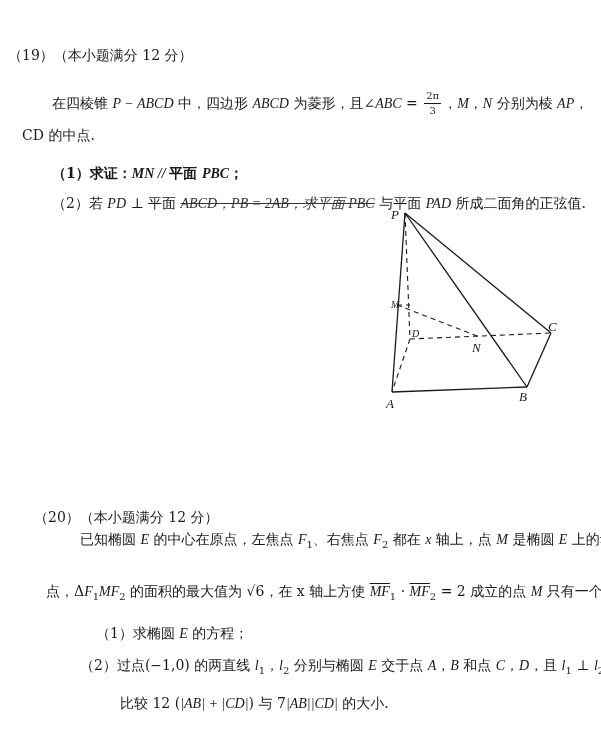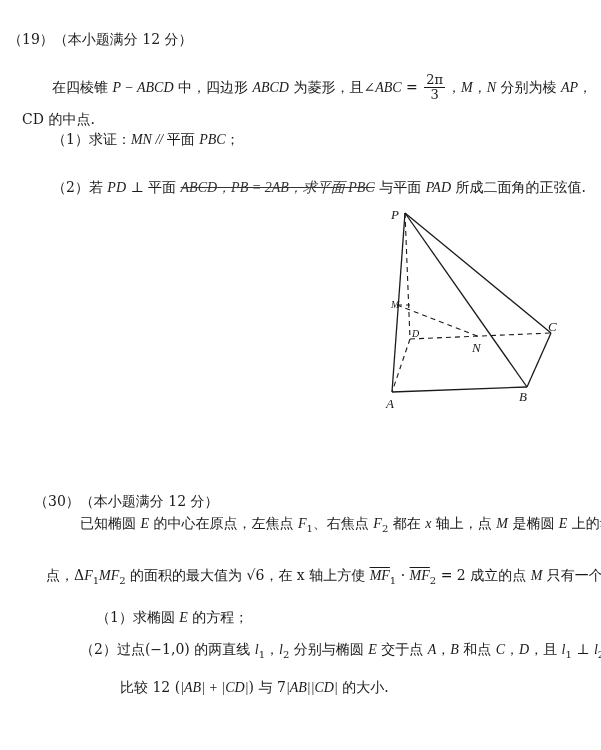--- a/index.html
+++ b/index.html
@@ -1,41 +1,41 @@
 <!DOCTYPE html>
 <html><head>
 <meta charset="utf-8">
 <style>
   html, body { margin:0; padding:0; }
   body {
     width:601px; height:750px; background:#ffffff; position:relative; overflow:hidden;
     font-family:"DejaVu Serif", "Liberation Serif", serif; color:#1a1a1a;
   }
-  .line { position:absolute; white-space:nowrap; font-size:14px; line-height:18px; }
+  .line { position:absolute; white-space:nowrap; font-size:14px; line-height:18px;margin-top:16px; }
   .it { font-style:italic; font-family:"Liberation Serif", serif; }
   .b { font-weight:normal; }
-  .frac { display:inline-block; vertical-align:middle; text-align:center; font-size:13px; line-height:14px; margin:0 2px; }
+  .frac { display:inline-block; vertical-align:middle; text-align:center; font-size:10px; line-height:14px; margin:0 2px; }
   .frac .num { display:block; border-bottom:1px solid #1a1a1a; padding:0 2px; }
   .frac .den { display:block; padding:0 2px; }
   .strike { color:#333; text-decoration:line-through;text-align:center; }
   sub { font-size:10px; }
   svg text { font-family:"Liberation Serif", serif; font-style:italic; font-size:13px; fill:#1a1a1a; }
 </style>
 </head>
 <body>
 
 <div class="line" style="left:8px;top:30px;">（19）（本小题满分 12 分）</div>
 
 <div class="line" style="left:52px;top:73px;">
   <span>在四棱锥 </span><span class="it">P − ABCD</span><span> 中，四边形 </span><span class="it b">ABCD</span><span class="b"> 为菱形，且∠</span><span class="it">ABC</span><span> = </span><span class="frac"><span class="num">2π</span><span class="den">3</span></span><span>，</span><span class="it">M</span><span>，</span><span class="it">N</span><span> 分别为棱 </span><span class="it">AP</span><span>，</span>
 </div>
 
 <div class="line" style="left:22px;top:110px;">CD 的中点.</div>
 
-<div class="line" style="left:52px;top:130px;">
+<div class="line" style="left:52px;top:148px;font-weight:bold;">
   <span>（1）求证：</span><span class="it">MN // </span><span>平面 </span><span class="it">PBC</span><span>；</span>
 </div>
 
 <div class="line" style="left:52px;top:178px;">
   <span>（2）若 </span><span class="it">PD</span><span> ⊥ 平面 </span><span class="it strike">ABCD，PB = 2AB，求平面 PBC</span><span> 与平面 </span><span class="it">PAD</span><span> 所成二面角的正弦值.</span>
 </div>
 
 <svg width="601" height="750" style="position:absolute;left:0;top:0;pointer-events:none;">
   <g stroke="#1a1a1a" stroke-width="1.3" fill="none">
 
@@ -55,21 +55,21 @@
   </g>
   <text x="391" y="219">P</text>
   <text x="391" y="308" style="font-size:10px">M</text>
   <text x="412" y="337" style="font-size:10px">D</text>
   <text x="472" y="352">N</text>
   <text x="548" y="331">C</text>
   <text x="386" y="408">A</text>
   <text x="519" y="401">B</text>
 </svg>
 
-<div class="line" style="left:34px;top:492px;">（30）（本小题满分 12 分）</div>
+<div class="line" style="left:34px;top:492px;">（20）（本小题满分 12 分）</div>
 
 <div class="line" style="left:80px;top:514px;">
   <span>已知椭圆 </span><span class="it">E</span><span> 的中心在原点，左焦点 </span><span class="it">F</span><sub>1</sub><span>、右焦点 </span><span class="it">F</span><sub>2</sub><span> 都在 </span><span class="it">x</span><span> 轴上，点 </span><span class="it">M</span><span> 是椭圆 </span><span class="it">E</span><span> 上的动</span>
 </div>
 
 <div class="line" style="left:46px;top:566px;">
   <span>点，Δ</span><span class="it">F</span><sub>1</sub><span class="it">MF</span><sub>2</sub><span> 的面积的最大值为 √6，在 x 轴上方使 </span><span class="it" style="text-decoration:overline">MF</span><sub>1</sub><span> · </span><span class="it" style="text-decoration:overline">MF</span><sub>2</sub><span> = 2 成立的点 </span><span class="it">M</span><span> 只有一个.</span>
 </div>
 
 <div class="line" style="left:96px;top:608px;">

